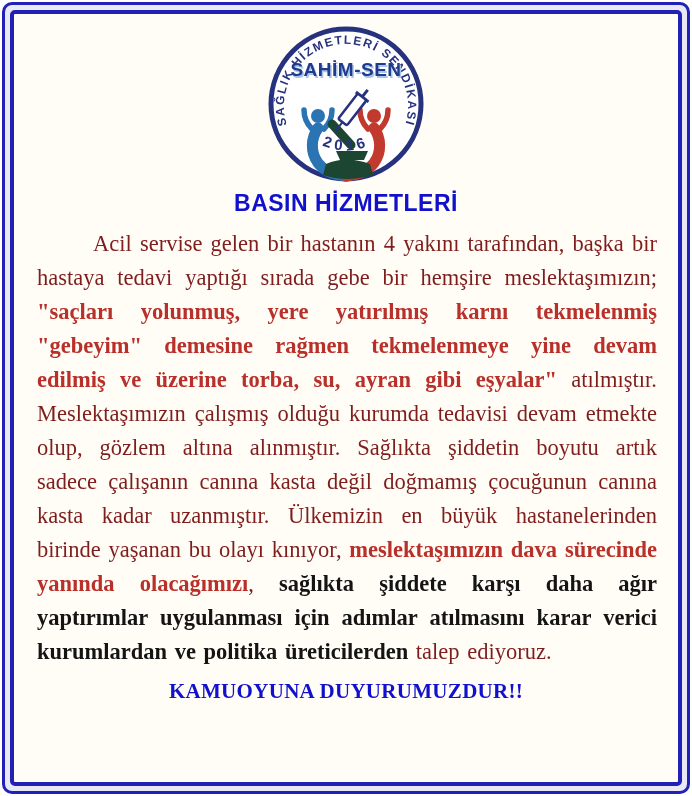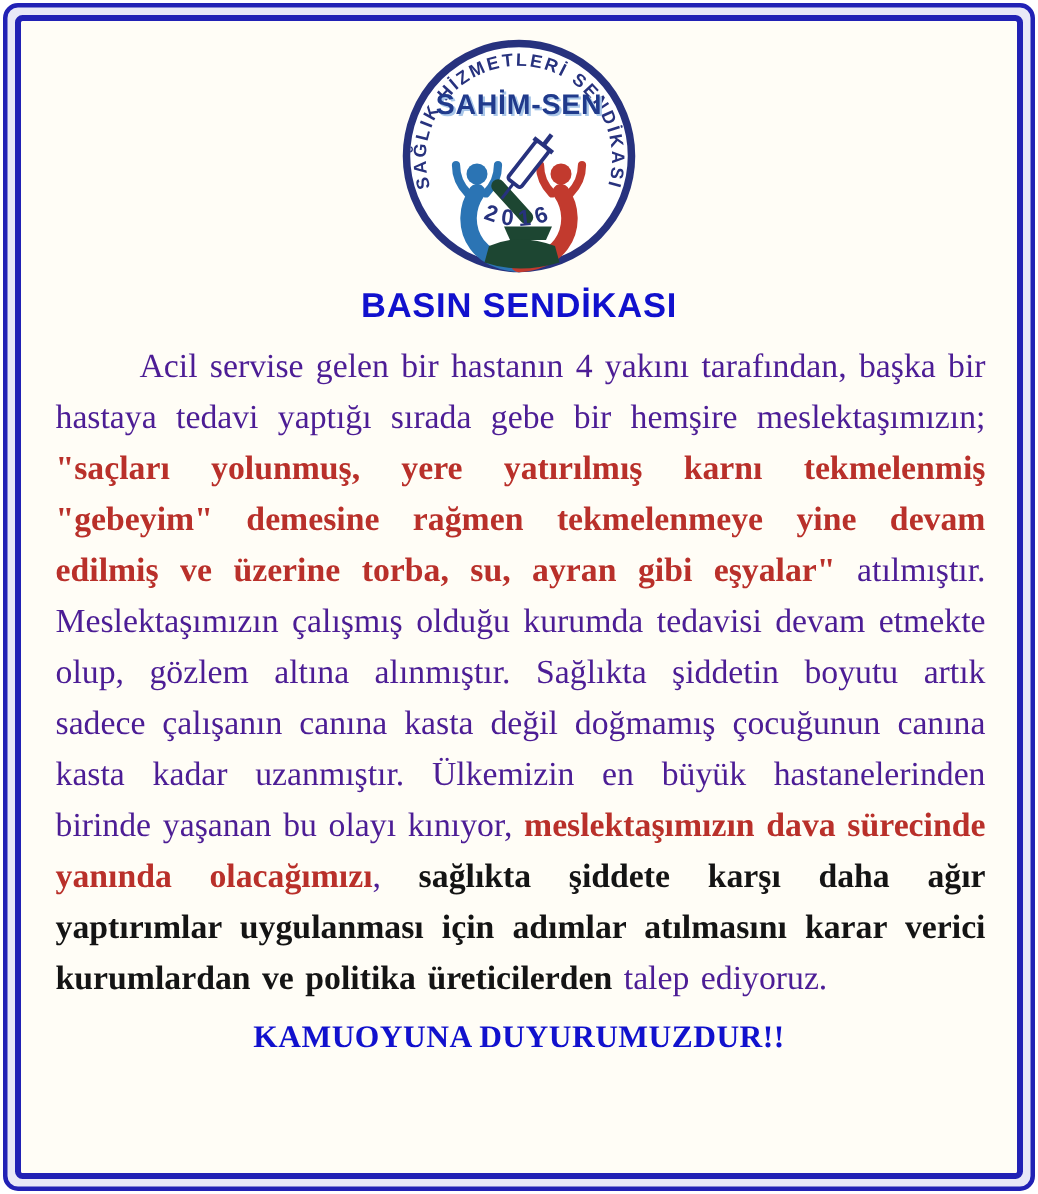--- a/index.html
+++ b/index.html
@@ -38,21 +38,21 @@
   }
   .body-text{
     margin:10px 21px 0 23px;
     text-align:justify;
     text-indent:56px;
     font-size:22.5px;
     line-height:34px;
     color:#1b1b1b;
     word-spacing:2px;
   }
-  .seg-plain{color:#4c1d95;}
+  .seg-plain{color:#7f1d1d;}
   .seg-red{color:#b9302a;font-weight:bold;}
   .seg-boldblack{color:#141414;font-weight:bold;}
   .announce{
     margin:10px 0 0 0;
     font-family:Liberation Serif, serif;
     font-weight:bold;
     font-size:21px;
     letter-spacing:0.3px;
     color:#1111cd;
   }
@@ -108,21 +108,21 @@
           <rect x="75.5" y="67" width="11" height="32" rx="2" fill="#ffffff" stroke="#27327e" stroke-width="2.5"></rect>
           <line x1="81" y1="99" x2="81" y2="112" stroke="#27327e" stroke-width="2"></line>
         </g>
 
         <text font-family="Liberation Sans, sans-serif" font-weight="bold" font-size="15" letter-spacing="4" fill="#27327e">
           <textPath href="#arcBottom" startOffset="50%" text-anchor="middle">2016</textPath>
         </text>
       </svg>
     </div>
 
-    <h1 class="headline">BASIN SENDİKASI</h1>
+    <h1 class="headline">BASIN HİZMETLERİ</h1>
 
     <p class="body-text">
       <span class="seg-plain">Acil servise gelen bir hastanın 4 yakını tarafından, başka bir hastaya tedavi yaptığı sırada gebe bir hemşire meslektaşımızın; </span><span class="seg-red">"saçları yolunmuş, yere yatırılmış karnı tekmelenmiş "gebeyim" demesine rağmen tekmelenmeye yine devam edilmiş ve üzerine torba, su, ayran gibi eşyalar"</span><span class="seg-plain"> atılmıştır. Meslektaşımızın çalışmış olduğu kurumda tedavisi devam etmekte olup, gözlem altına alınmıştır. Sağlıkta şiddetin boyutu artık sadece çalışanın canına kasta değil doğmamış çocuğunun canına kasta kadar uzanmıştır. Ülkemizin en büyük hastanelerinden birinde yaşanan bu olayı kınıyor, </span><span class="seg-red">meslektaşımızın dava sürecinde yanında olacağımızı</span><span class="seg-plain">, </span><span class="seg-boldblack">sağlıkta şiddete karşı daha ağır yaptırımlar uygulanması için adımlar atılmasını karar verici kurumlardan ve politika üreticilerden</span><span class="seg-plain"> talep ediyoruz.</span>
     </p>
 
     <div class="announce">KAMUOYUNA DUYURUMUZDUR!!</div>
 
   </div>
 </div>
 

